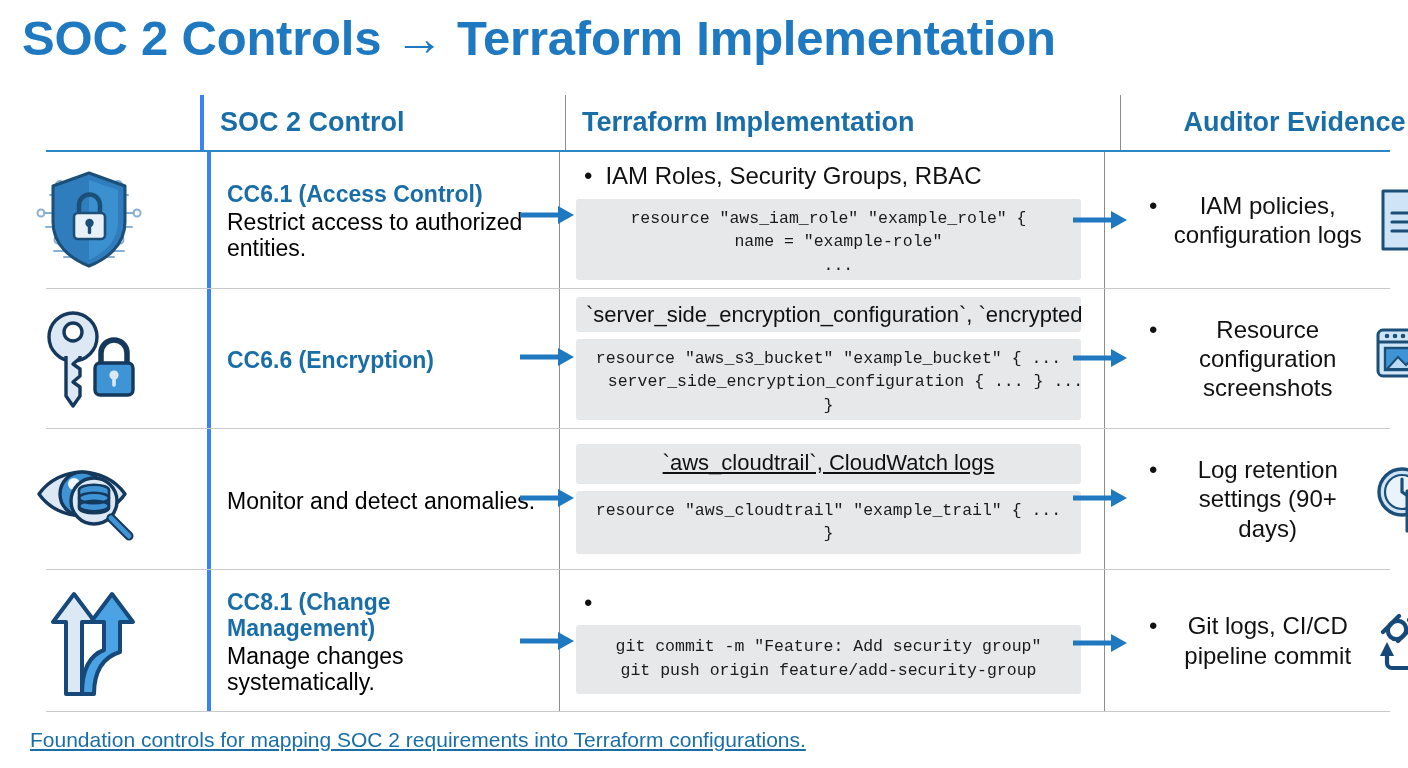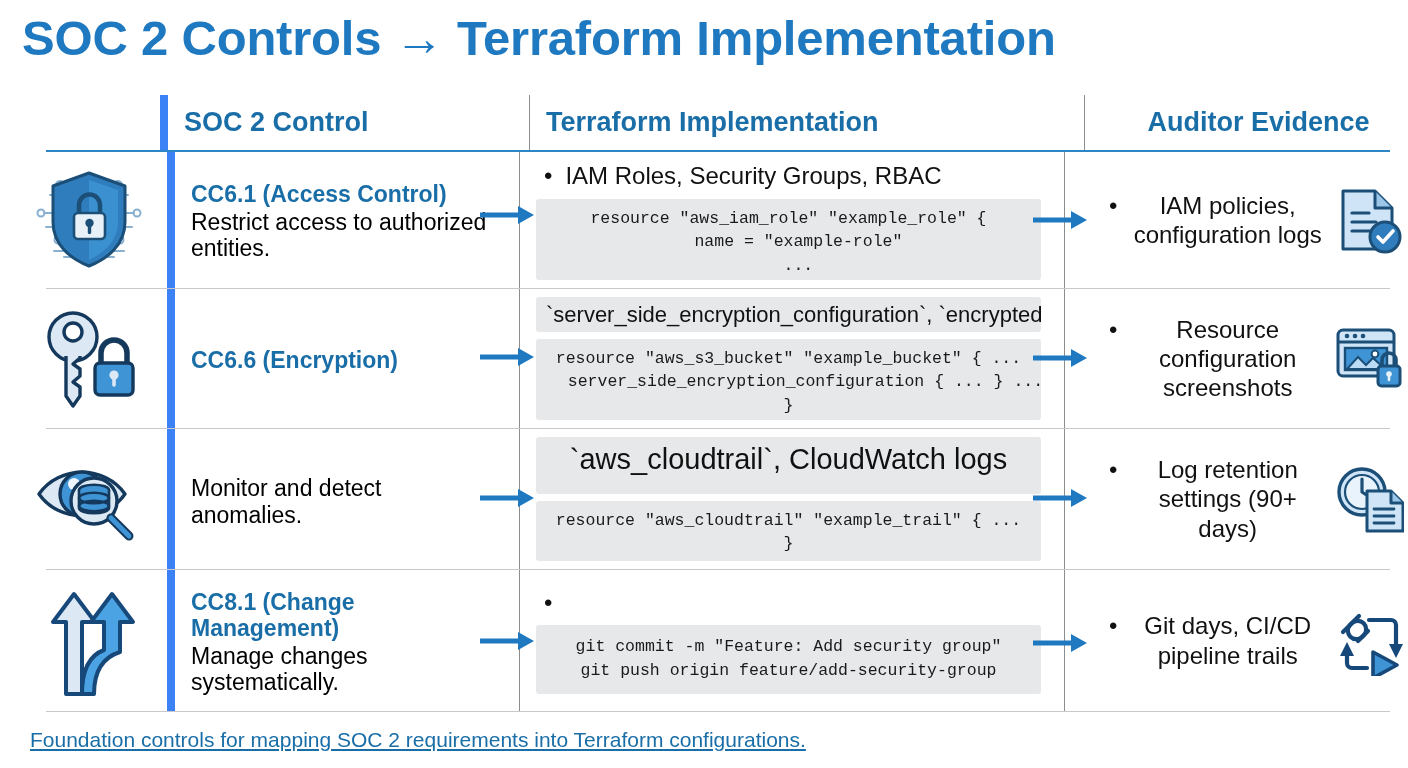--- a/index.html
+++ b/index.html
@@ -41,21 +41,21 @@
     align-items: stretch;
   }
 
   
   .c-icon   { width: 142px; flex: 0 0 142px; }
   .c-ctrl   { width: 345px; flex: 0 0 345px; }
   .c-tf     { width: 538px; flex: 0 0 538px; }
   .c-ev     { width: 347px; flex: 0 0 347px; }
 
   
-  .sep-blue { border-left: 8px solid #3b82f6; }
+  .sep-blue { border-left: 4px solid #3b82f6; margin-left: 40px; }
   .sep-grey { border-left: 1px solid #8d8d8d; text-align: center; }
 
   
   .hdr-row { height: 55px; }
   .hdr {
     font-size: 27px;
     font-weight: bold;
     color: #1a6ea8;
     padding-left: 16px;
     display: flex;
@@ -369,21 +369,21 @@
 
     <div class="c-ctrl cell sep-blue cell-ctrl">
       <div class="ctrl-desc">Monitor and detect anomalies.</div>
     </div>
 
     <div class="c-tf cell sep-grey cell-tf">
       <svg class="arrow" style="left:-40px; top:58px;" viewBox="0 0 56 22">
         <path d="M0 11 H40" stroke="#1f79c0" stroke-width="5"></path>
         <path d="M38 2 L54 11 L38 20 Z" fill="#1f79c0"></path>
       </svg>
-      <div class="inline-code-box" style="font-size:29px; padding:6px 10px 20px 10px;">`aws_cloudtrail`, CloudWatch logs</div>
+      <div class="inline-code-box" style="font-size:22px; padding:6px 10px 8px 10px;text-decoration:underline;">`aws_cloudtrail`, CloudWatch logs</div>
       <div class="code-box">resource "aws_cloudtrail" "example_trail" { ...
 }</div>
     </div>
 
     <div class="c-ev cell sep-grey cell-ev">
       <svg class="arrow" style="left:-32px; top:58px;" viewBox="0 0 56 22">
         <path d="M0 11 H40" stroke="#1f79c0" stroke-width="5"></path>
         <path d="M38 2 L54 11 L38 20 Z" fill="#1f79c0"></path>
       </svg>
       <div class="ev-text">
@@ -435,21 +435,21 @@
 git push origin feature/add-security-group</div>
     </div>
 
     <div class="c-ev cell sep-grey cell-ev">
       <svg class="arrow" style="left:-32px; top:62px;" viewBox="0 0 56 22">
         <path d="M0 11 H40" stroke="#1f79c0" stroke-width="5"></path>
         <path d="M38 2 L54 11 L38 20 Z" fill="#1f79c0"></path>
       </svg>
       <div class="ev-text">
         <span class="dot">•</span>
-        <span>Git days, CI/CD pipeline trails</span>
+        <span>Git logs, CI/CD pipeline commit</span>
       </div>
       <div class="ev-icon">
         <svg width="72" height="70" viewBox="0 0 72 70">
           <g fill="none" stroke="#16497a" stroke-width="4.2" stroke-linecap="round">
             <path d="M10 26 l9 -9 a8.5 8.5 0 0 1 12 12 l-6 6"></path>
             <path d="M26 10 l-9 9 a8.5 8.5 0 0 0 12 12 l6 -6"></path>
           </g>
           <path d="M36 14 h22 a5 5 0 0 1 5 5 v22" fill="none" stroke="#16497a" stroke-width="4.2" stroke-linecap="round" stroke-linejoin="round"></path>
           <path d="M56 38 L63 52 L70 38 Z" fill="#16497a"></path>
           <path d="M34 62 h-15 a5 5 0 0 1 -5 -5 v-10" fill="none" stroke="#16497a" stroke-width="4.2" stroke-linecap="round" stroke-linejoin="round"></path>

